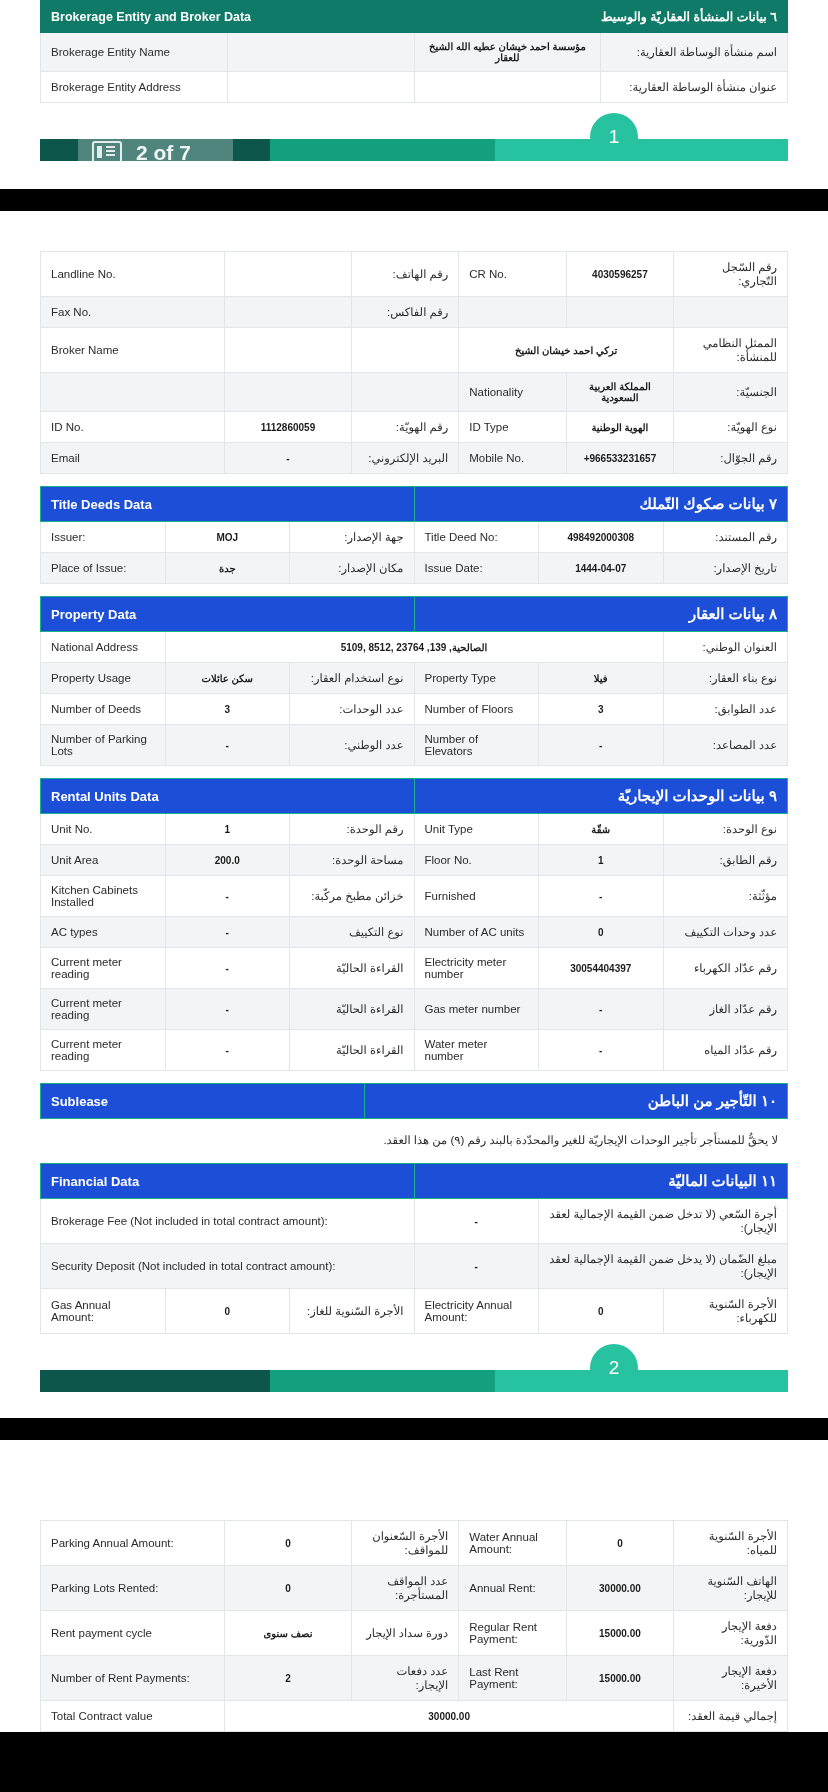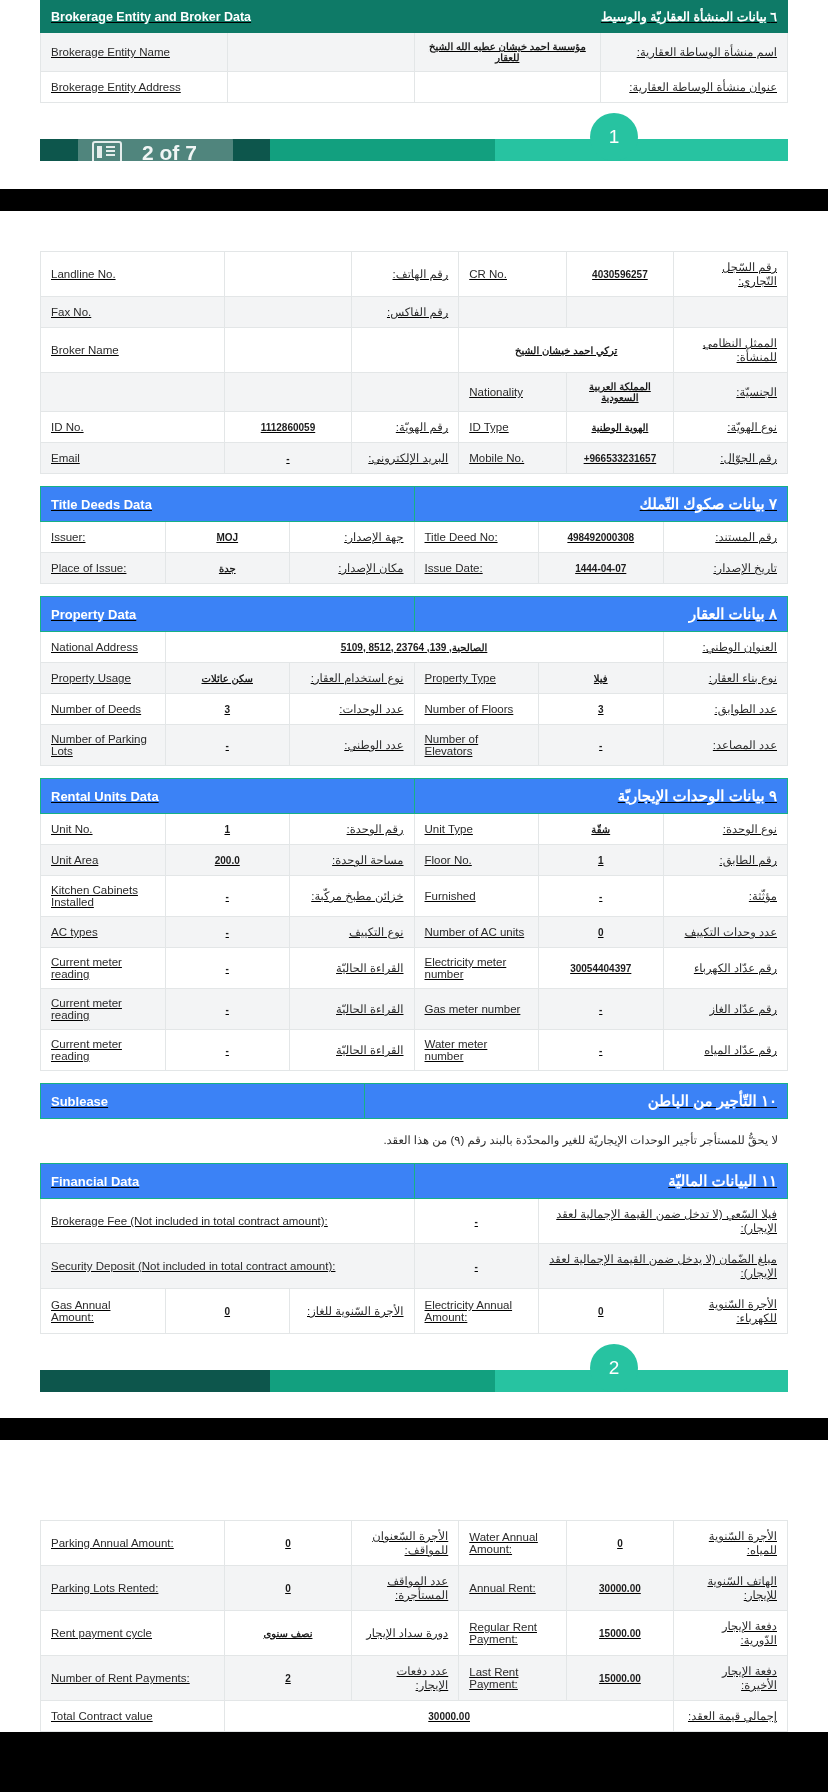--- a/index.html
+++ b/index.html
@@ -1,38 +1,38 @@
 <!DOCTYPE html>
 <html><head>
 <meta charset="utf-8">
 <style>
   html,body{margin:0;padding:0;background:#000;}
   body{width:828px;font-family:"Liberation Sans",sans-serif;-webkit-font-smoothing:antialiased;}
   .page{background:#fff;width:828px;box-sizing:border-box;}
   .gap{background:#000;height:22px;width:828px;}
   .sheet{padding:0 40px;box-sizing:border-box;}
-  table{border-collapse:collapse;width:100%;table-layout:fixed;text-decoration:underline;}
+  table{border-collapse:collapse;width:100%;table-layout:fixed;}
   td{padding:8px 10px;font-size:11.5px;color:#2b2b2b;vertical-align:middle;border:1px solid #e3e6e7;}
   .en{text-align:left;}
   .ar{text-align:right;direction:rtl;}
   .val{text-align:center;font-weight:bold;color:#1c1c1c;font-size:10px;}
   .rowA{background:#ffffff;}
   .rowB{background:#f3f4f5;}
-  .secthead{background:#3b82f6;color:#fff;font-weight:bold;font-size:13px;padding:4px 12px;}
+  .secthead{background:#1d4ed8;color:#fff;font-weight:bold;font-size:13px;padding:4px 12px;}
   .secthead td{border:1px solid #15b187;color:#fff;}
   .secthead .en{font-size:13px;}
   .secthead .ar{font-size:15px;}
   .darkhead td{background:#0e7a67;color:#fff;border-color:#0e7a67;font-weight:bold;font-size:12.5px;}
   .band{position:relative;height:56px;margin-top:18px;}
   .band .bar1{position:absolute;left:0;top:18px;height:22px;width:245px;background:#0d564c;}
   .band .bar2{position:absolute;left:230px;top:18px;height:22px;width:250px;background:#12a07f;
       clip-path:polygon(0 0,100% 0,90% 100%,0% 100%);}
   .band .bar3{position:absolute;left:455px;top:18px;height:22px;right:0;background:#27c3a1;}
   .band .circle{position:absolute;right:150px;top:-8px;width:48px;height:48px;border-radius:50%;background:#27c3a1;color:#fff;display:flex;align-items:center;justify-content:center;font-size:19px;}
-  .pagechip{position:absolute;left:38px;top:6px;width:155px;height:52px;border-radius:14px;background:rgba(255,255,255,.28);display:flex;align-items:center;gap:20px;padding-left:14px;box-sizing:border-box;}
+  .pagechip{position:absolute;left:38px;top:6px;width:155px;height:52px;border-radius:14px;background:rgba(255,255,255,.28);display:flex;align-items:center;gap:14px;padding-left:14px;box-sizing:border-box;}
   .pagechip .glyph{width:26px;height:20px;border:2px solid rgba(255,255,255,.85);border-radius:3px;position:relative;}
   .pagechip .glyph:before{content:"";position:absolute;left:3px;top:3px;width:5px;height:12px;background:rgba(255,255,255,.85);}
   .pagechip .glyph:after{content:"";position:absolute;left:12px;top:3px;width:9px;height:2px;background:rgba(255,255,255,.85);box-shadow:0 4px 0 rgba(255,255,255,.85),0 8px 0 rgba(255,255,255,.85);}
   .pagechip .txt{color:rgba(255,255,255,.92);font-size:21px;font-weight:bold;}
   .note{font-size:11.5px;color:#2b2b2b;text-align:right;direction:rtl;padding:14px 10px 6px 10px;}
 </style>
 </head>
 <body>
 
 <div class="page">
@@ -280,21 +280,21 @@
 
     <table>
       <tbody>
           <tr class="secthead">
         <td class="en" colspan="3">Financial Data</td>
         <td class="ar" colspan="3">١١ البيانات الماليّة</td>
       </tr>
       <tr class="rowA">
         <td class="en" colspan="3" style="width:43%">Brokerage Fee (Not included in total contract amount):</td>
         <td class="val" style="width:14%">-</td>
-        <td class="ar" colspan="2" style="width:43%">فيلا السّعي (لا تدخل ضمن القيمة الإجمالية لعقد الإيجار):</td>
+        <td class="ar" colspan="2" style="width:43%">أجرة السّعي (لا تدخل ضمن القيمة الإجمالية لعقد الإيجار):</td>
       </tr>
       <tr class="rowB">
         <td class="en" colspan="3">Security Deposit (Not included in total contract amount):</td>
         <td class="val">-</td>
         <td class="ar" colspan="2">مبلغ الضّمان (لا يدخل ضمن القيمة الإجمالية لعقد الإيجار):</td>
       </tr>
       <tr class="rowA">
         <td class="en" style="width:26%">Gas Annual Amount:</td>
         <td class="val" style="width:17%">0</td>
         <td class="ar" style="width:14%">الأجرة السّنوية للغاز:</td>

